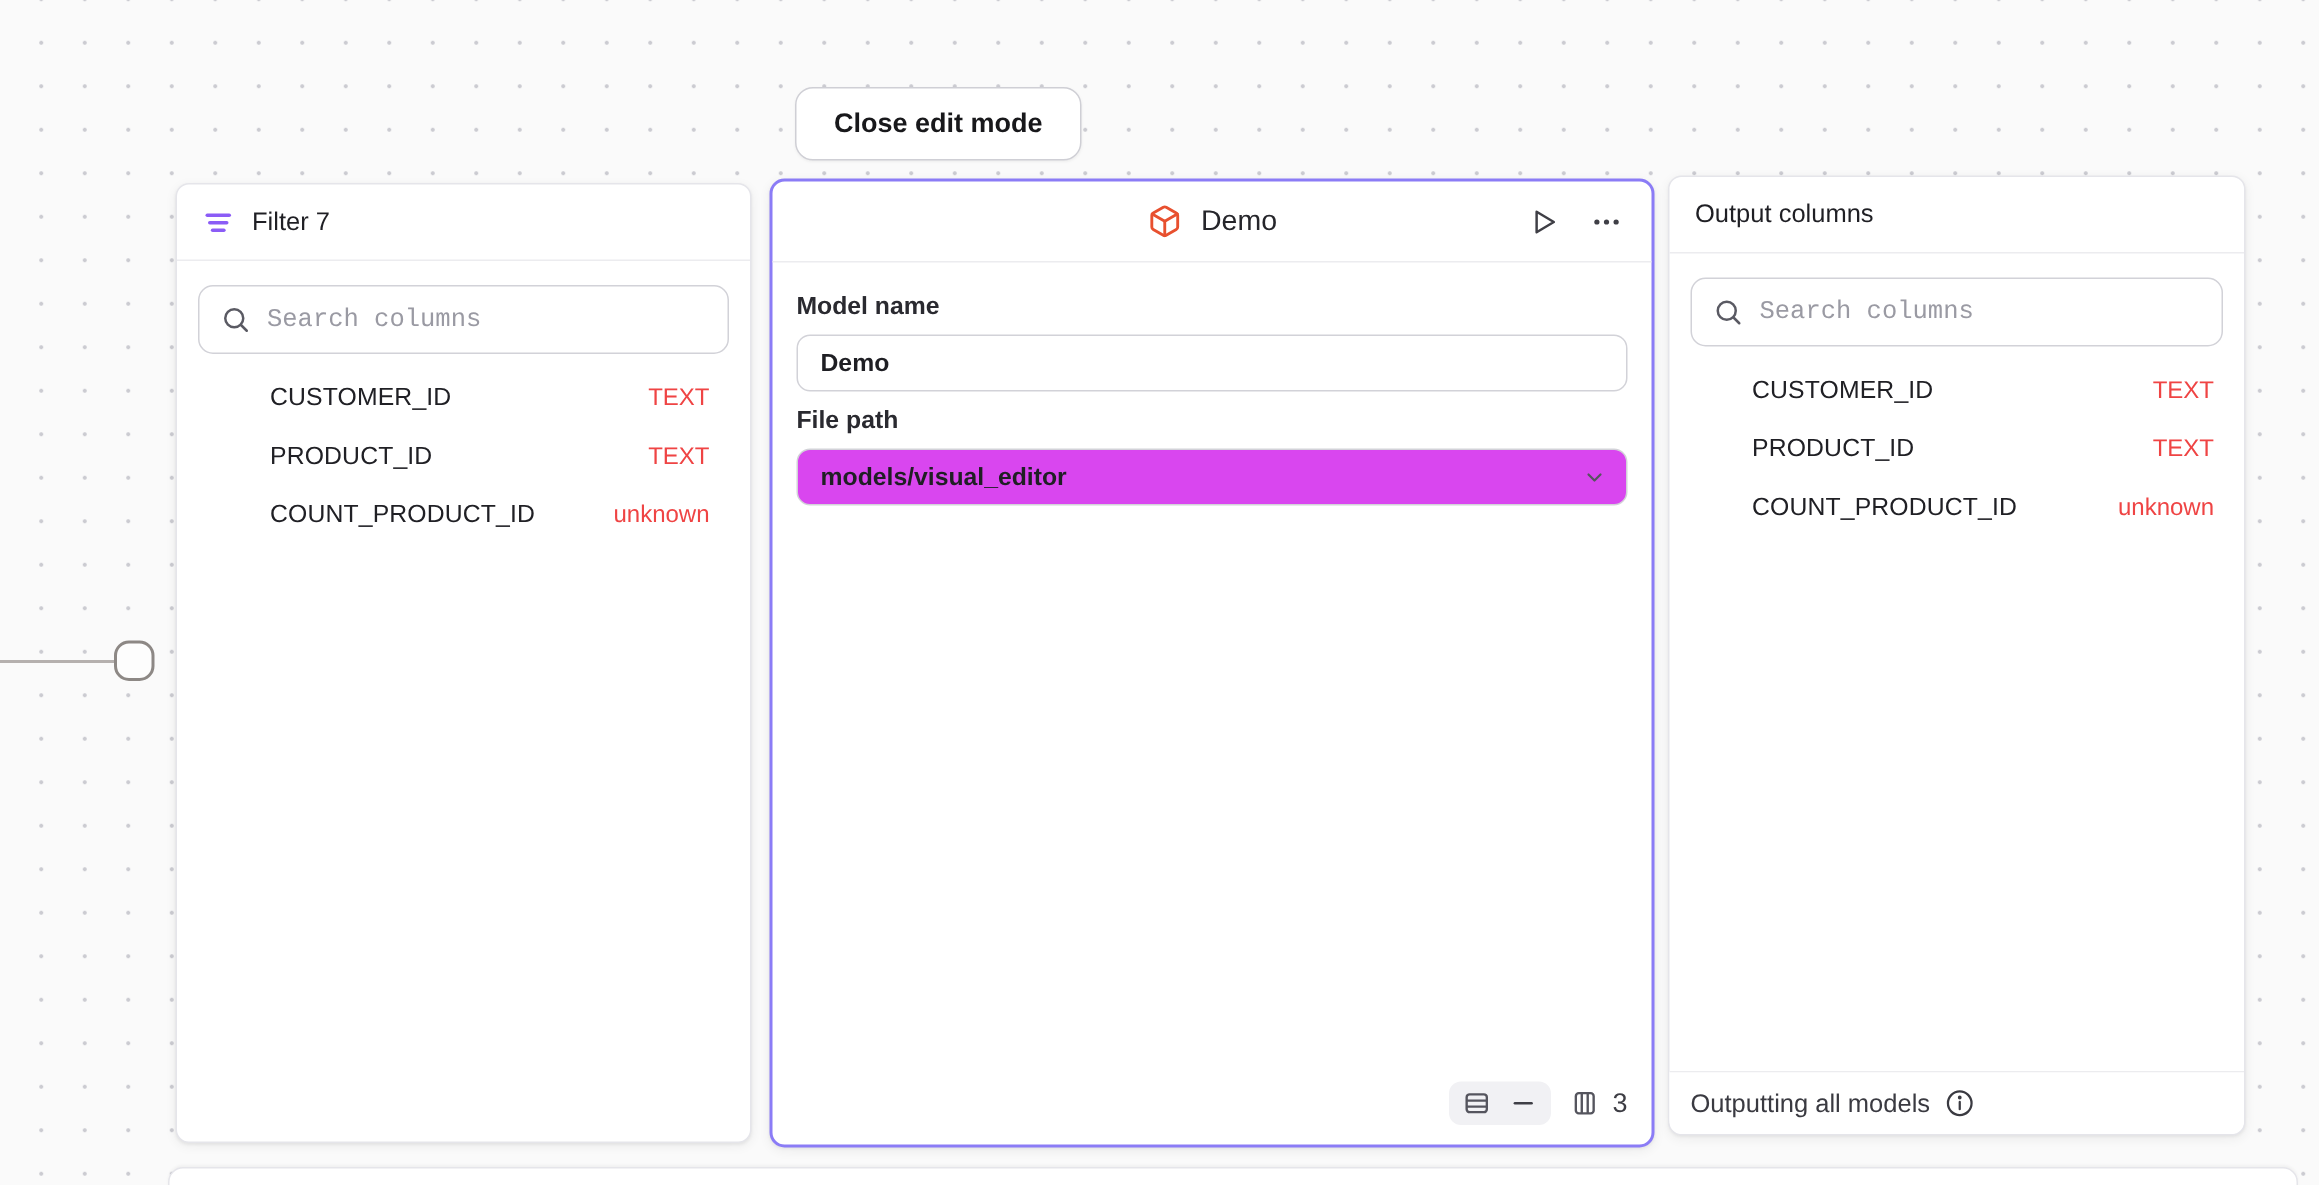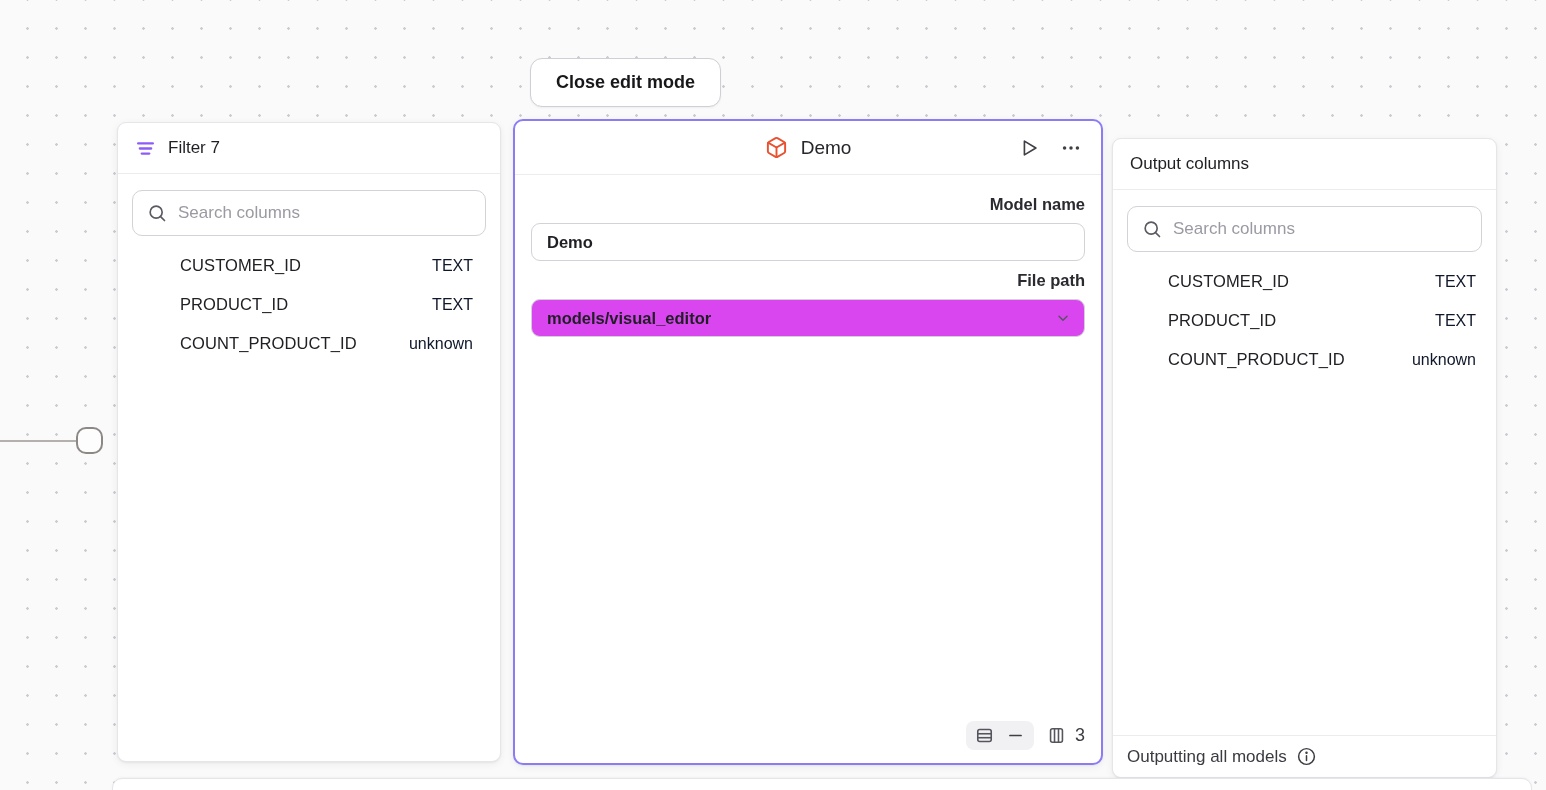--- a/index.html
+++ b/index.html
@@ -47,21 +47,21 @@
   .panel {
     position: absolute;
     background: #ffffff;
     border: 1px solid #e5e5ea;
     border-radius: 9px;
     box-shadow: 0 1px 2px rgba(16,16,20,0.05), 0 2px 8px rgba(16,16,20,0.06);
   }
   .left-panel  { left: 117px;  top: 122px; width: 384px; height: 640px; }
   .mid-panel   { left: 513px;  top: 119px; width: 590px; height: 646px;
                  border: 2px solid #8b7cf6; border-radius: 10px; }
-  .right-panel { left: 1112px; top: 138px; width: 385px; height: 640px; }
+  .right-panel { left: 1112px; top: 117px; width: 385px; height: 640px; }
 
   .panel-header {
     height: 51px;
     display: flex; align-items: center; gap: 12px;
     padding: 0 17px;
     border-bottom: 1px solid #ececef;
     font-size: 17px; color: #1f1f24;
   }
   .mid-header {
     height: 54px;
@@ -86,43 +86,42 @@
     margin: 16px 14px 10px 14px;
     height: 46px;
     border: 1px solid #d2d2d8;
     border-radius: 10px;
     display: flex; align-items: center; gap: 11px;
     padding: 0 14px;
     background: #fff;
   }
   .search-box input {
     flex: 1; border: none; outline: none; background: transparent;
-    font-family: Liberation Sans, sans-serif; font-size: 17px; color: #1f1f24;
+    font-family: Liberation Mono, monospace; font-size: 17px; color: #1f1f24;
   }
   .search-box input::placeholder { color: #9a9aa3; }
 
   
   .col-list { list-style: none; margin-top: 6px; }
   .left-panel .col-list  { padding: 0 27px 0 28px; }
   .right-panel .col-list { padding: 0 20px 0 21px; }
   .col-row {
     height: 39px;
     display: flex; align-items: center; justify-content: space-between;
     cursor: default;
   }
   .col-name { font-size: 16.5px; color: #202025; letter-spacing: 0.1px; margin-left: 34px; }
-  .col-type { font-size: 16px;   color: #0f172a; }
+  .col-type { font-size: 16px;   color: #ef4444; }
 
   
   .mid-body { position: relative; padding: 10px 16px 0 16px; height: calc(100% - 56px); }
   .field-label {
     display: block;
     font-size: 16.5px; font-weight: 600; color: #2a2a30;
     margin: 10px 0 9px 0;
-    text-align: right;
   }
   .text-input {
     width: 100%; height: 38px;
     border: 1px solid #d2d2d8; border-radius: 9px;
     padding: 0 15px;
     font-family: inherit; font-size: 16.5px; font-weight: 600; color: #1f1f24;
     outline: none; background: #fff;
   }
   .select-input {
     width: 100%; height: 38px;

